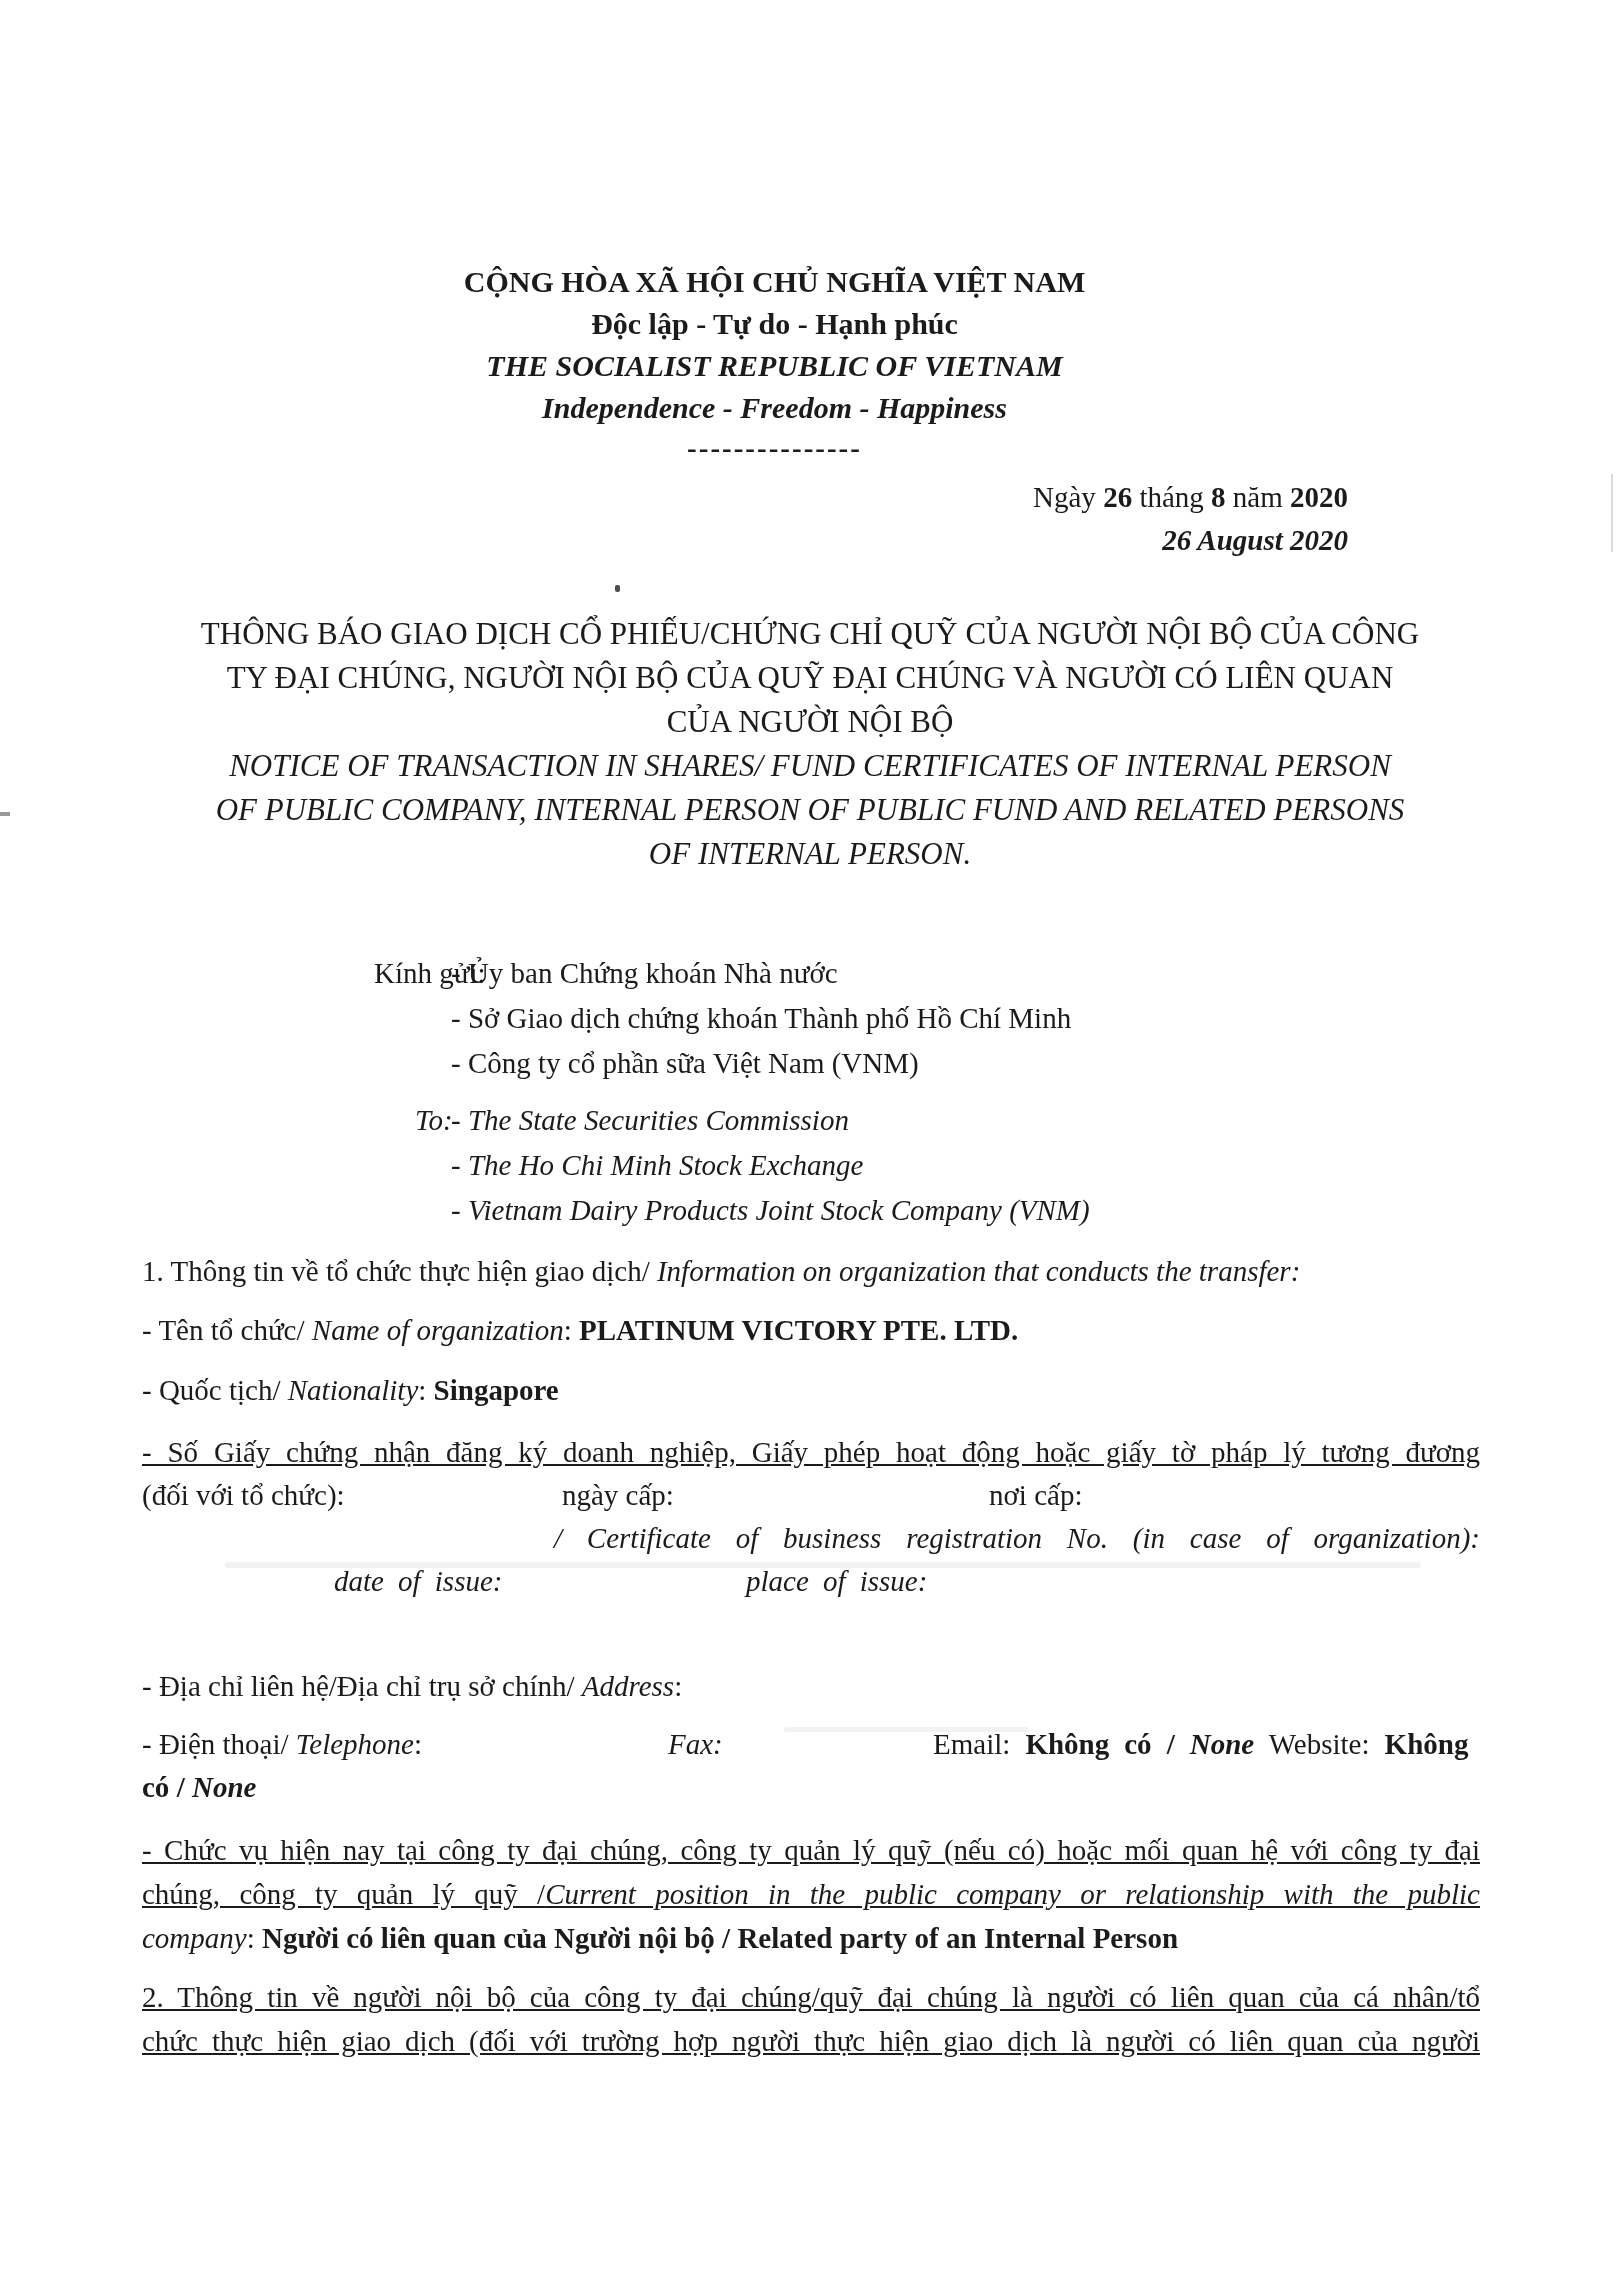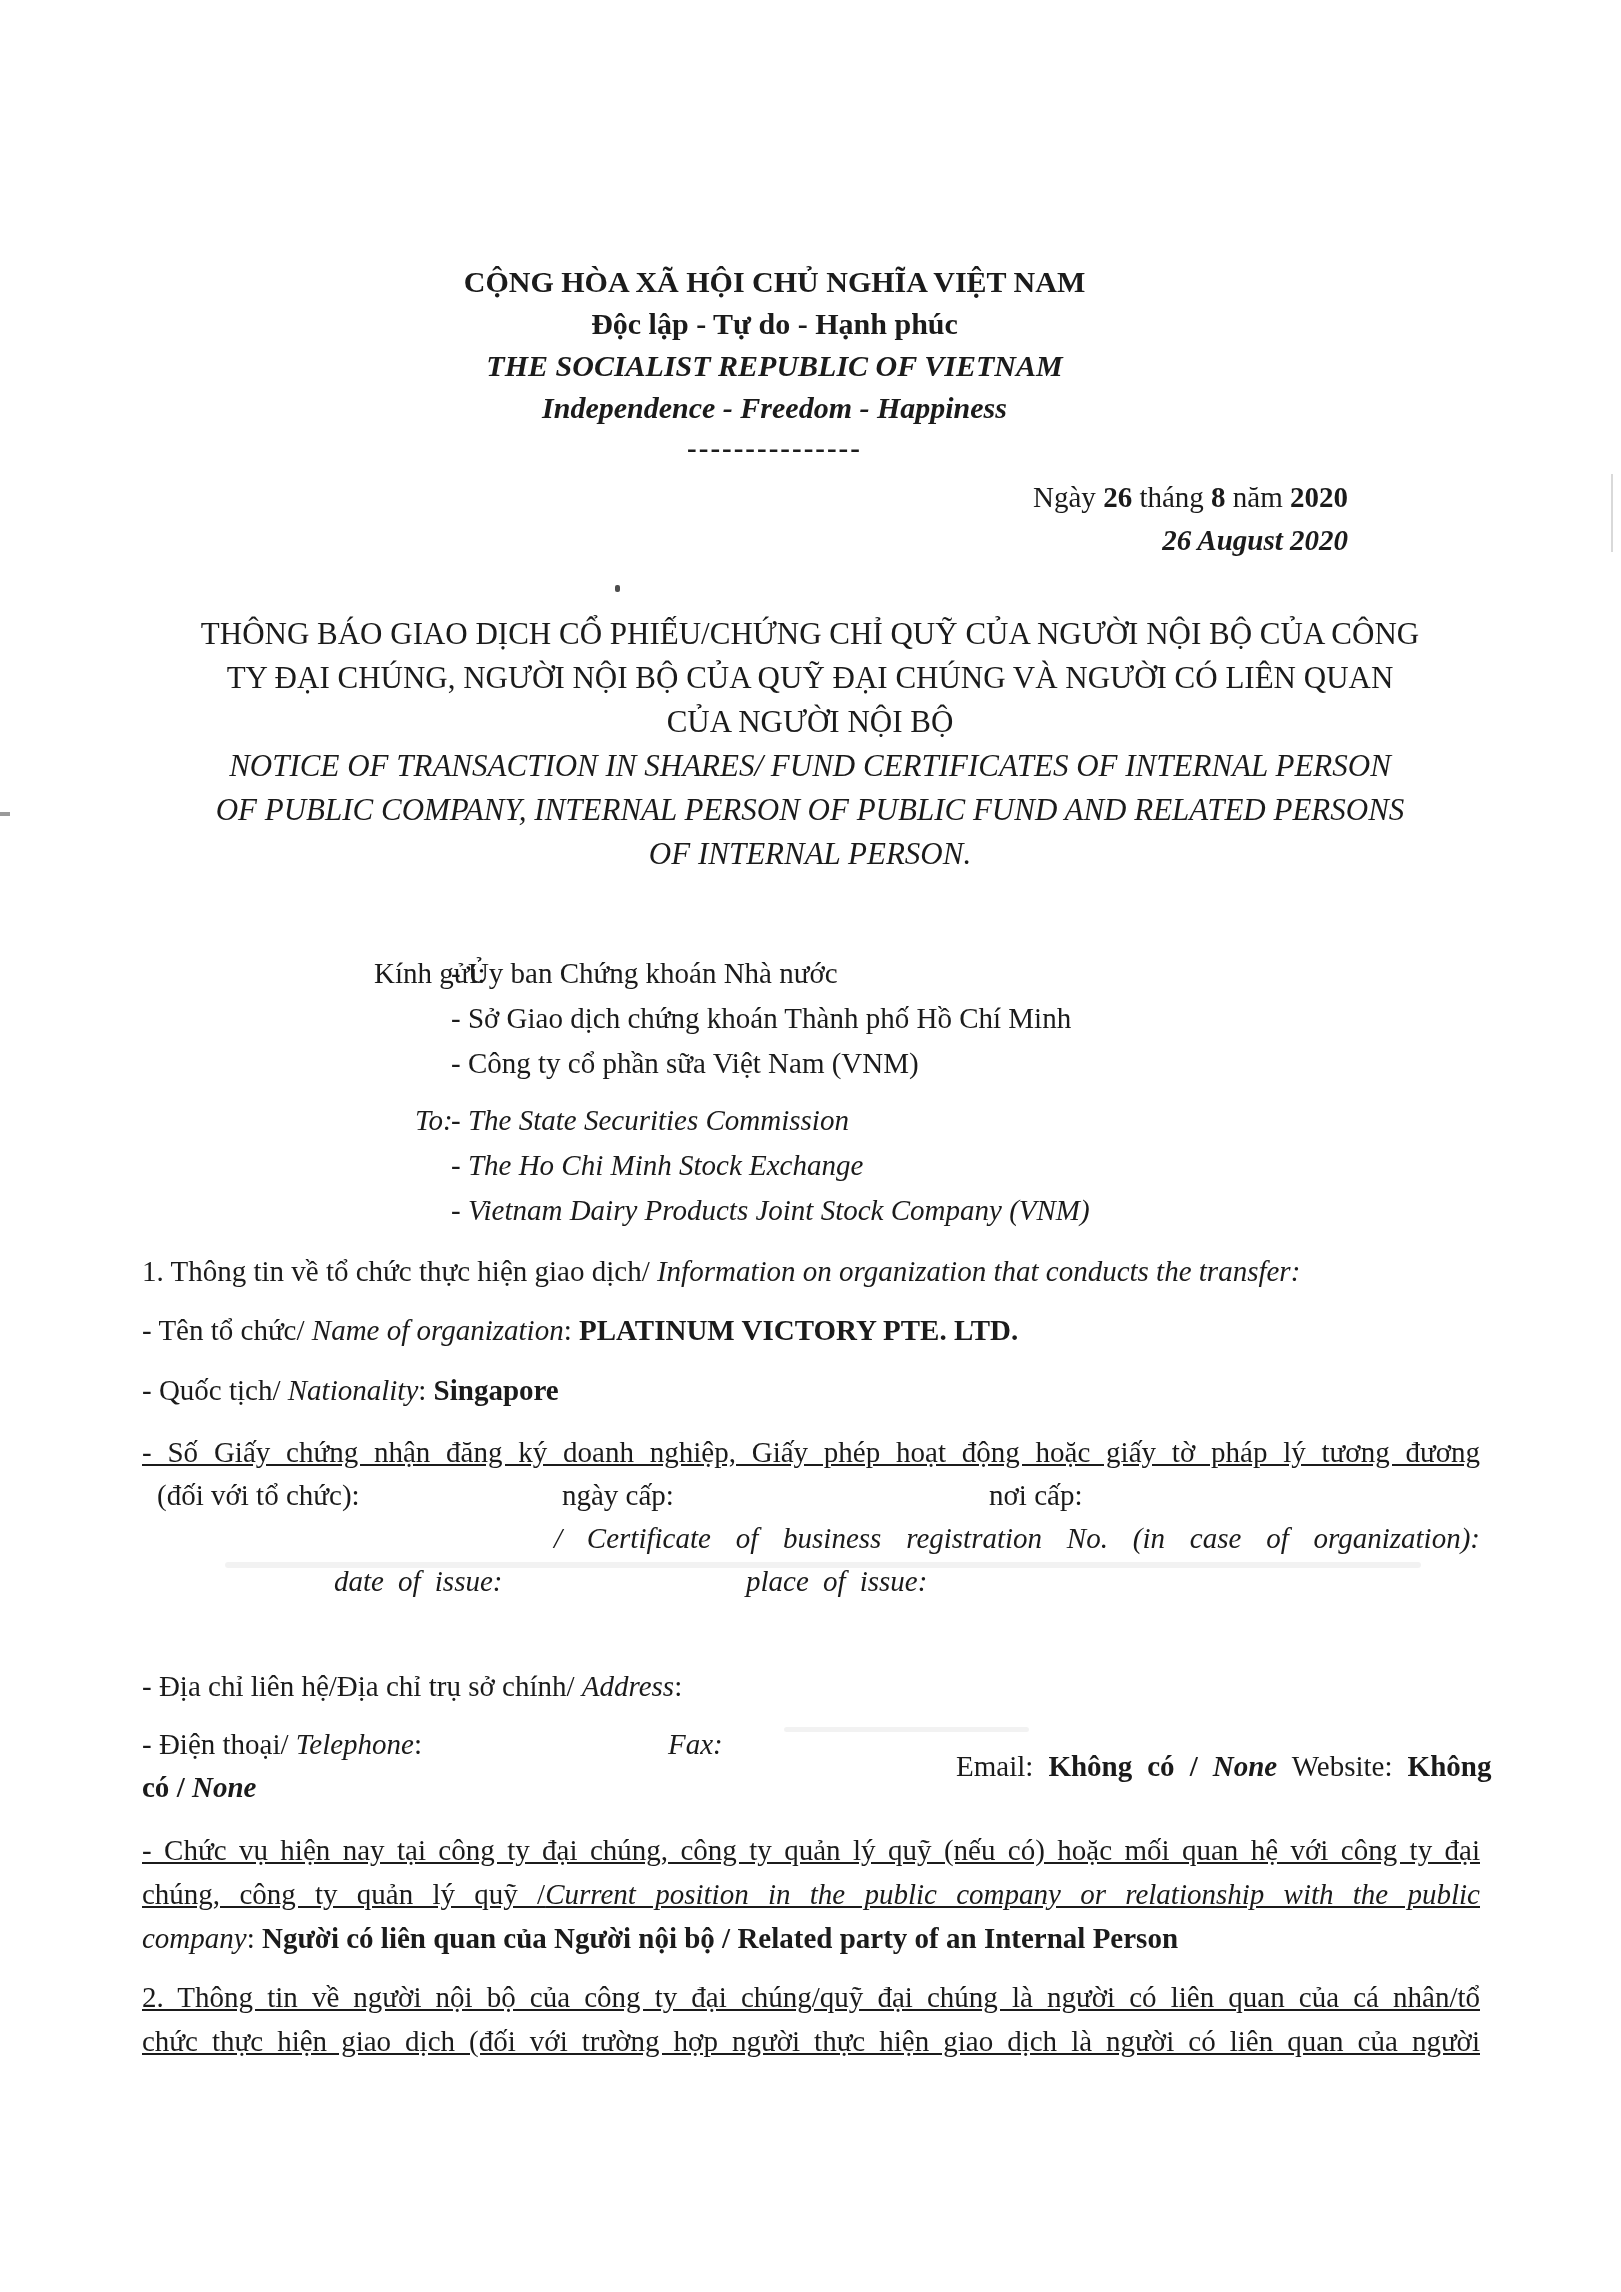--- a/index.html
+++ b/index.html
@@ -31,32 +31,32 @@
   .addr-label{position:absolute;left:232px;}
   .addr-label-en{position:absolute;left:273px;}
   .addr-item{position:absolute;left:309px;}
   .addr-gap{margin-top:11.8px;}
 
   .body-block{left:142px;width:1338px;line-height:44px;}
   .just{text-align:justify;text-align-last:justify;text-decoration:underline;}
 
   .reg-block{line-height:43px;}
   .reg-tabs{position:relative;height:43px;}
-  .reg-tab1{position:absolute;left:15px;}
+  .reg-tab1{position:absolute;left:0;}
   .reg-tab2{position:absolute;left:420px;}
   .reg-tab3{position:absolute;left:847px;}
   .reg-en{position:relative;margin-left:412px;width:926px;font-style:italic;text-align:justify;text-align-last:justify;}
   .reg-issue{position:relative;height:43px;font-style:italic;word-spacing:6.9px;}
   .reg-issue .d{position:absolute;left:192px;}
   .reg-issue .p{position:absolute;left:596px;margin-left:8px;}
 
   .phone-block{line-height:43px;}
   .phone-row{position:relative;height:43px;}
   .fax{position:absolute;left:526px;font-style:italic;}
-  .email{position:absolute;left:814px;white-space:nowrap;word-spacing:7.8px;margin-top:22px;}
+  .email{position:absolute;left:791px;white-space:nowrap;word-spacing:7.8px;}
 
   .artifact{position:absolute;background:#9a9a9a;}
   .smudge{position:absolute;background:rgba(0,0,0,0.05);border-radius:2.9px;}
   .dot{position:absolute;width:4.9px;height:6.9px;background:#4d4d4d;border-radius:2px;}
   .edge-line{position:absolute;background:#d9d9d9;}
 </style>
 </head>
 <body>
 
 <div class="page">

